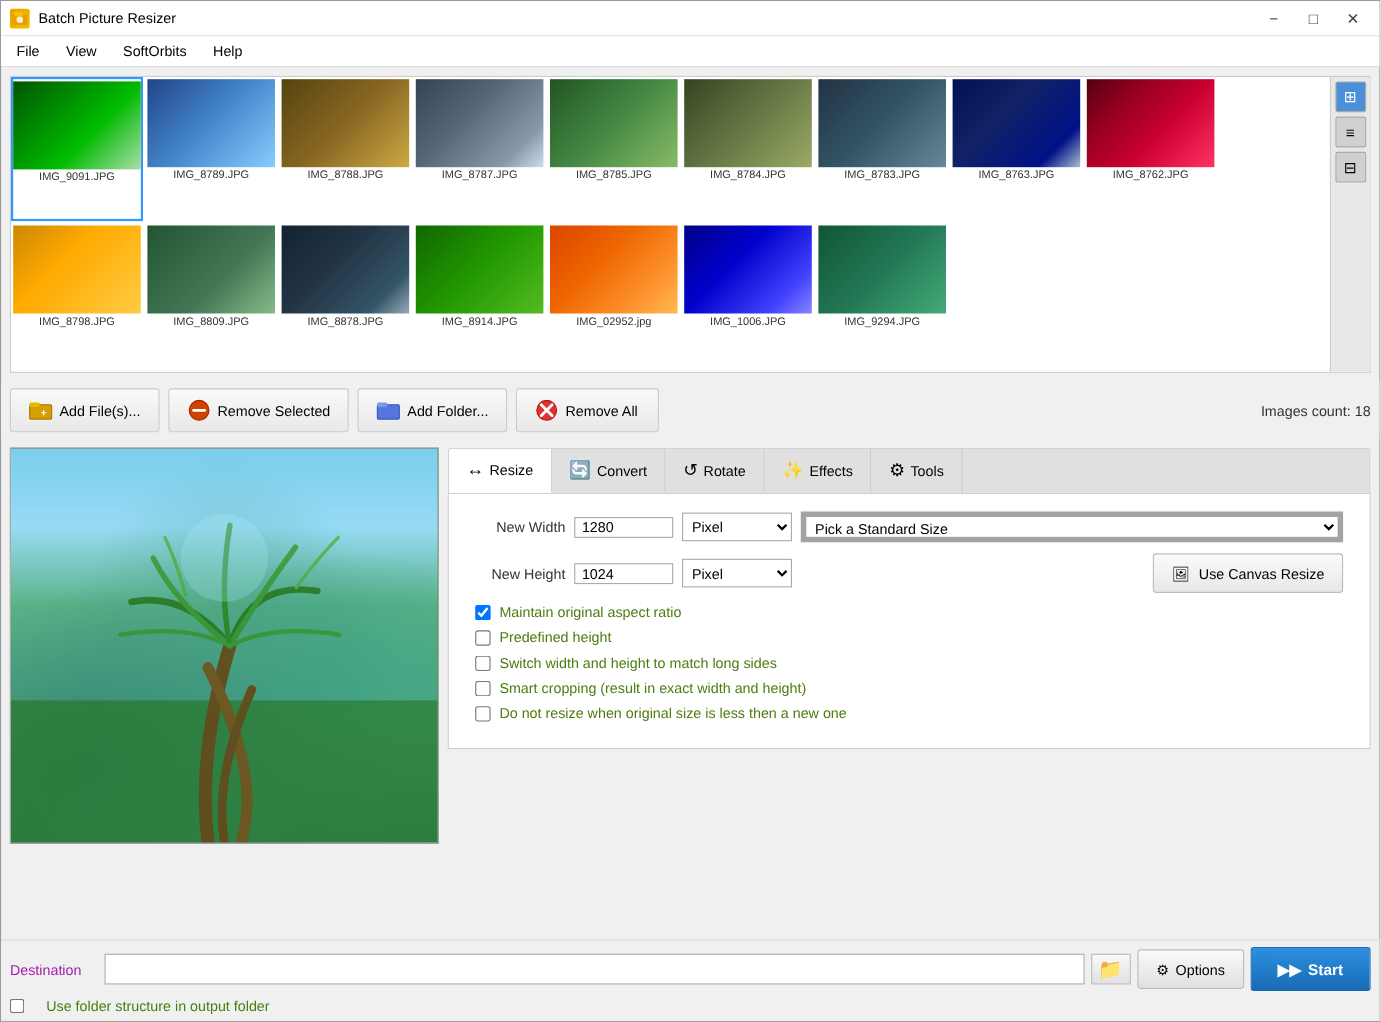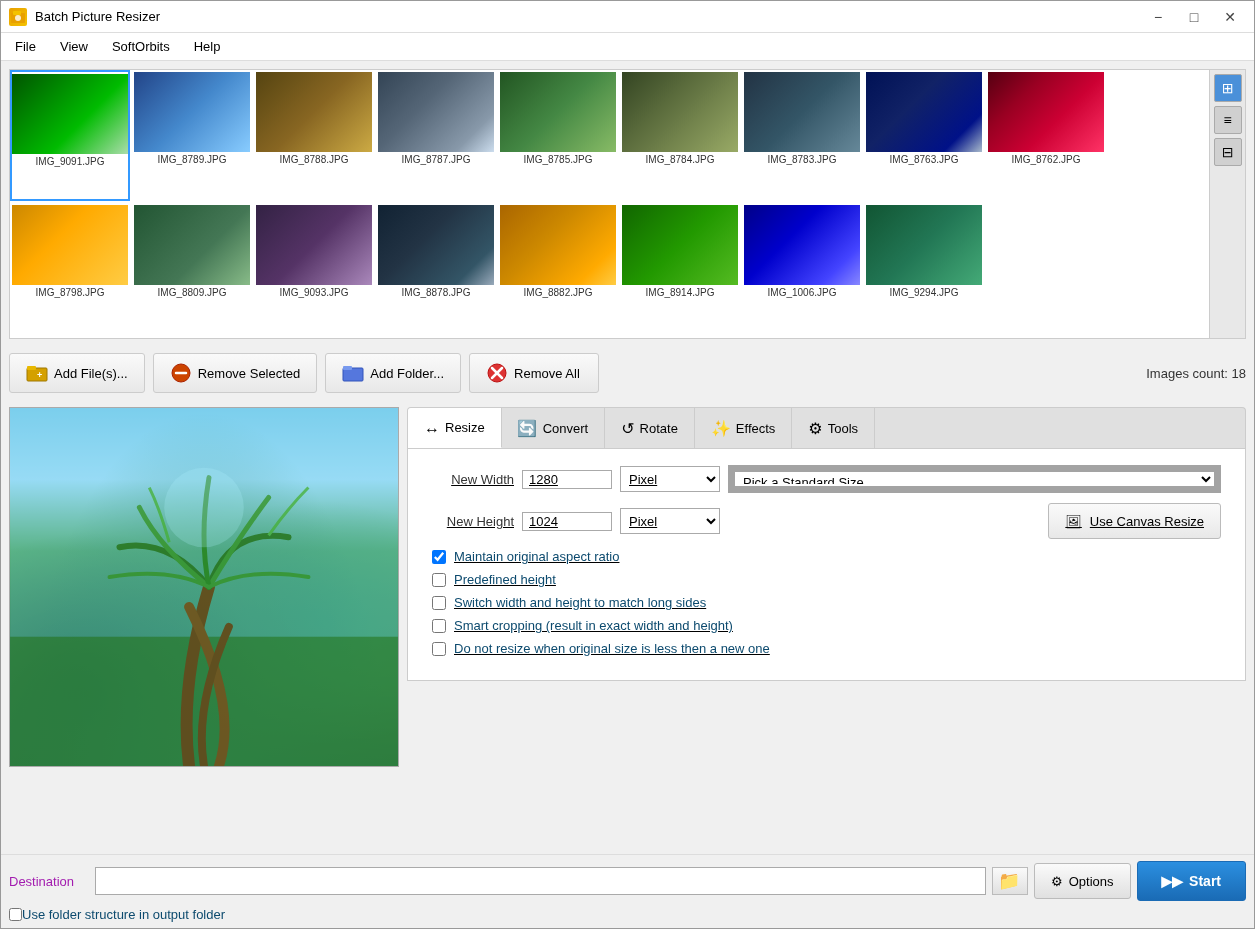--- a/index.html
+++ b/index.html
@@ -225,21 +225,20 @@
       border-bottom: 1px solid #fff;
       font-weight: 500;
     }
     .tab-icon {
       font-size: 16px;
     }
     .tab-content {
       background: #fff;
       border: 1px solid #ccc;
       padding: 16px;
-      text-decoration: underline;
     }
     .form-row {
       display: flex;
       align-items: center;
       margin-bottom: 10px;
       gap: 8px;
     }
     .form-label {
       width: 90px;
       text-align: right;
@@ -259,41 +258,41 @@
       height: 26px;
       border: 1px solid #aaa;
       padding: 2px 4px;
       font-size: 13px;
       background: #fff;
       cursor: pointer;
     }
     .standard-size-select {
       flex: 1;
       height: 28px;
-      border: 7px solid #a3a3a3;
+      border: 5px solid #a3a3a3;
       padding: 2px 4px;
       font-size: 13px;
       background: #fff;
       cursor: pointer;
     }
     .checkbox-row {
       display: flex;
       align-items: center;
       gap: 8px;
       margin-bottom: 8px;
       padding-left: 8px;
     }
     .checkbox-row input[type="checkbox"] {
       width: 14px;
       height: 14px;
       cursor: pointer;
     }
     .checkbox-label {
       font-size: 13px;
-      color: #0c4a6e;
+      color: #4d7c0f;
       cursor: pointer;
     }
     .canvas-resize-btn {
       display: flex;
       align-items: center;
       gap: 8px;
       padding: 6px 16px;
       border: 1px solid #bbb;
       border-radius: 3px;
       background: linear-gradient(to bottom, #fafafa, #e8e8e8);
@@ -361,21 +360,21 @@
       background: linear-gradient(to bottom, #2b8fe0, #1a6bb5);
       cursor: pointer;
       font-size: 14px;
       font-weight: 600;
       color: #fff;
       height: 40px;
     }
     .folder-checkbox-row {
       display: flex;
       align-items: center;
-      gap: 0;
+      gap: 20px;
     }
     
     .t1 { background: linear-gradient(135deg, #005500 0%, #008800 30%, #00bb00 60%, #aaddaa 100%); }
     .t2 { background: linear-gradient(135deg, #224488 0%, #4488cc 50%, #88ccff 100%); }
     .t3 { background: linear-gradient(135deg, #554411 0%, #886622 50%, #ccaa44 100%); }
     .t4 { background: linear-gradient(135deg, #334455 0%, #556677 40%, #8899aa 80%, #ccddee 100%); }
     .t5 { background: linear-gradient(135deg, #225522 0%, #448844 50%, #88bb66 100%); }
     .t6 { background: linear-gradient(135deg, #334422 0%, #667744 50%, #99aa66 100%); }
     .t7 { background: linear-gradient(135deg, #223344 0%, #335566 50%, #668899 100%); }
     .t8 { background: linear-gradient(135deg, #001155 0%, #112266 40%, #001188 80%, #aabbcc 100%); }
@@ -477,34 +476,30 @@
     </div>
         <div class="img-thumb">
       <div class="img-thumb-img t10"></div>
       <div class="img-thumb-label">IMG_8798.JPG</div>
     </div>
         <div class="img-thumb">
       <div class="img-thumb-img t11"></div>
       <div class="img-thumb-label">IMG_8809.JPG</div>
     </div>
         <div class="img-thumb">
-      <div class="img-thumb-img t12"></div>
-      <div class="img-thumb-label">IMG_9093.JPG</div>
-    </div>
-        <div class="img-thumb">
       <div class="img-thumb-img t13"></div>
       <div class="img-thumb-label">IMG_8878.JPG</div>
     </div>
         <div class="img-thumb">
-      <div class="img-thumb-img t14"></div>
-      <div class="img-thumb-label">IMG_8882.JPG</div>
-    </div>
-        <div class="img-thumb">
       <div class="img-thumb-img t15"></div>
       <div class="img-thumb-label">IMG_8914.JPG</div>
+    </div>
+        <div class="img-thumb">
+      <div class="img-thumb-img t16"></div>
+      <div class="img-thumb-label">IMG_02952.jpg</div>
     </div>
         <div class="img-thumb">
       <div class="img-thumb-img t17"></div>
       <div class="img-thumb-label">IMG_1006.JPG</div>
     </div>
         <div class="img-thumb">
       <div class="img-thumb-img t18"></div>
       <div class="img-thumb-label">IMG_9294.JPG</div>
     </div>
       </div>

